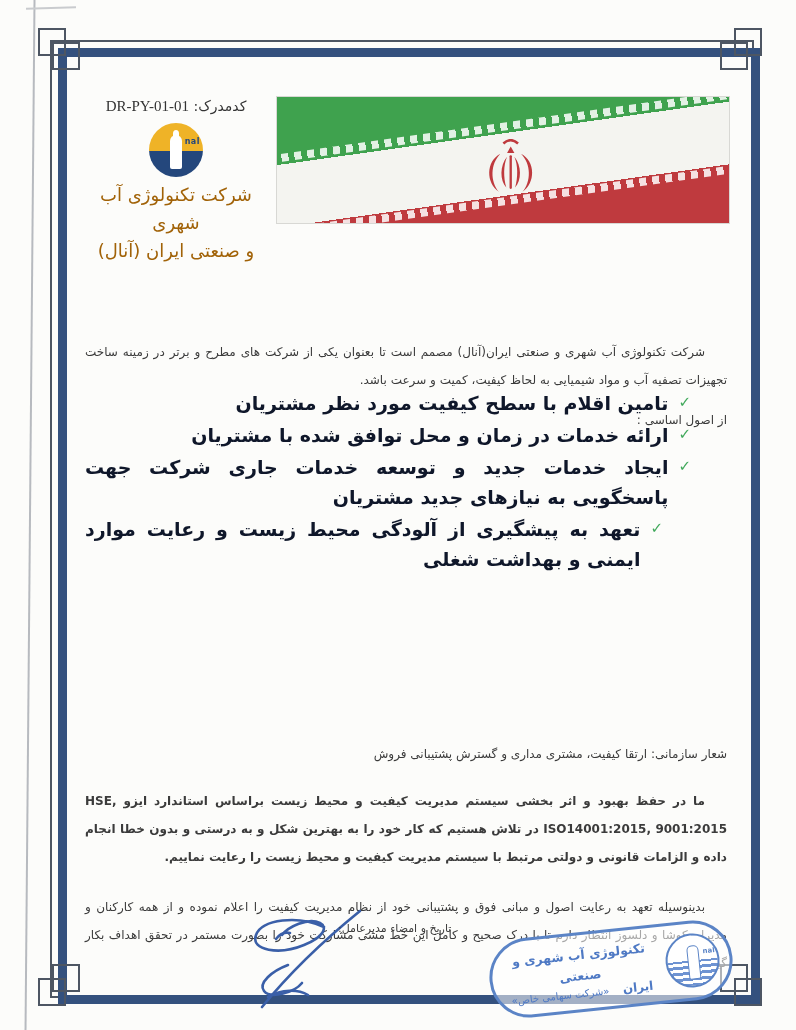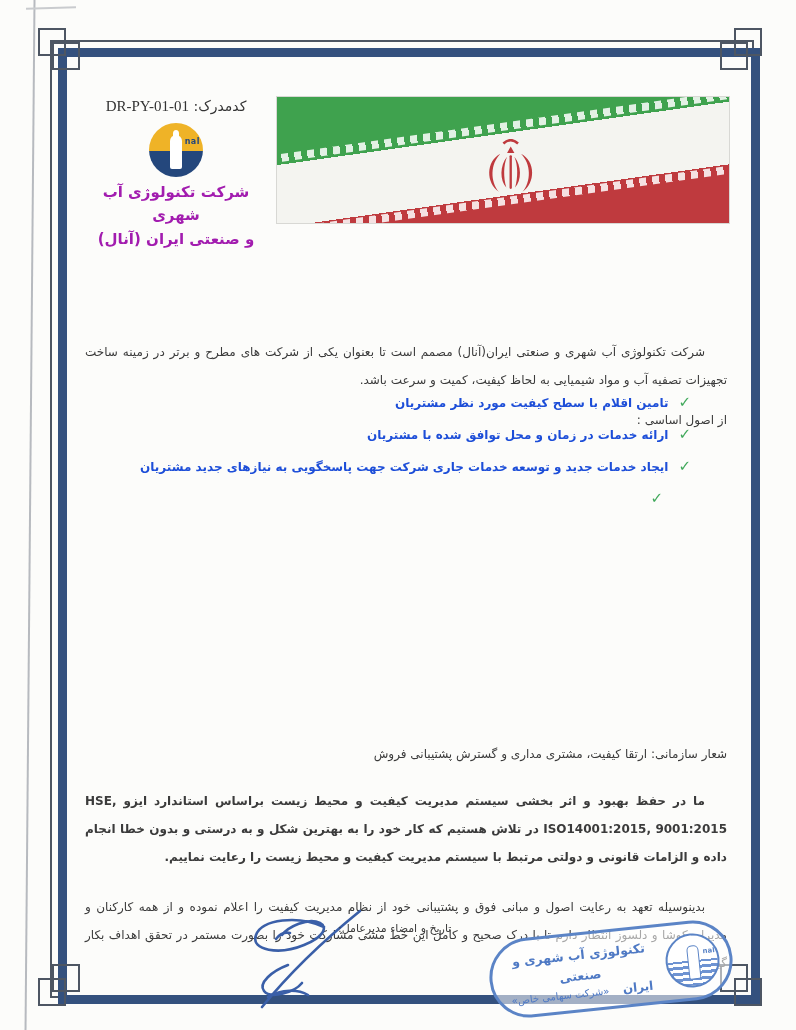--- a/index.html
+++ b/index.html
@@ -33,21 +33,21 @@
   .doc-code{font-size:14px;color:#333;white-space:nowrap;}
   .doc-code .latin{font-family:"Liberation Serif","DejaVu Serif",serif;font-size:15px;}
   .logo{position:relative;width:54px;height:54px;border-radius:50%;margin:8px auto 4px auto;
     background:linear-gradient(#efb327 0 52%,#24477c 52% 100%);overflow:hidden;}
   .logo .tower{position:absolute;left:21px;top:12px;width:12px;height:34px;background:#fff;
     border-radius:6px 6px 2px 2px;}
   .logo .tower:before{content:"";position:absolute;left:3px;top:-5px;width:6px;height:7px;
     background:#fff;border-radius:50% 50% 0 0;}
   .logo .logo-word{position:absolute;right:3px;top:14px;font-size:8px;font-weight:bold;
     color:#24477c;letter-spacing:.5px;}
-  .company-name{font-size:15px;font-weight:bold;color:#a21caf;line-height:1.55;}
+  .company-name{font-size:18px;font-weight:normal;color:#a16207;line-height:1.55;}
 
   
   .flag{position:absolute;left:277px;top:97px;width:452px;height:126px;overflow:hidden;
     box-shadow:0 0 0 1px #d8d8d4;}
   .flag-inner{position:absolute;left:-10%;top:-32%;width:120%;height:164%;
     transform:rotate(-8deg);
     background:linear-gradient(#3fa24e 0 37%,#f4f4f0 37% 67%,#bf3a3e 67% 100%);}
   .takbir{position:absolute;left:0;width:100%;height:8px;opacity:.85;
     background:repeating-linear-gradient(90deg,#fff 0 7px,rgba(255,255,255,0) 7px 13px);}
   .takbir.top-strip{top:calc(37% - 10px);}
@@ -57,21 +57,21 @@
     line-height:28px;text-align:justify;color:#3b3b3b;margin-top:46px;}
   .doc-title{position:absolute;left:0;top:240px;width:100%;text-align:center;direction:rtl;
     font-size:21px;color:#4a4a4a;letter-spacing:1px;}
   .intro{top:292px;text-indent:22px;}
   .principles-label{top:360px;text-align:right;}
   .bullets{position:absolute;left:85px;top:388px;width:642px;direction:rtl;}
   .bullet{display:flex;gap:10px;align-items:flex-start;margin-bottom:2px;
     padding-right:36px;}
   .bullet.indent-more{padding-right:64px;}
   .bullet .check{color:#3fa85a;font-size:15px;font-weight:bold;line-height:28px;flex:0 0 auto;}
-  .bullet .btext{color:#1d4ed8;font-weight:bold;font-size:12px;line-height:30px;
+  .bullet .btext{color:#0f172a;font-weight:bold;font-size:19px;line-height:30px;
     text-align:justify;}
   .vision{top:543px;text-align:right;}
   .mission{top:596px;}
   .slogan{top:694px;text-align:right;}
   .iso{top:741px;text-indent:22px;font-weight:bold;}
   .commit{top:847px;text-indent:22px;}
 
   
   .signature{position:absolute;left:228px;top:905px;width:150px;height:110px;}
   .signature-label{position:absolute;left:338px;top:922px;width:160px;direction:rtl;
@@ -165,20 +165,21 @@
     <div class="bullet">
       <span class="check">✓</span>
       <span class="btext">ارائه خدمات در زمان و محل توافق شده با مشتریان</span>
     </div>
     <div class="bullet">
       <span class="check">✓</span>
       <span class="btext">ایجاد خدمات جدید و توسعه خدمات جاری شرکت جهت پاسخگویی به نیازهای جدید مشتریان</span>
     </div>
     <div class="bullet indent-more">
       <span class="check">✓</span>
+      <span class="btext">تعهد به پیشگیری از آلودگی محیط زیست و رعایت موارد ایمنی و بهداشت شغلی</span>
     </div>
   </div>
 
   <div class="para slogan">شعار سازمانی: ارتقا کیفیت، مشتری مداری و گسترش پشتیبانی فروش</div>
 
   <div class="para iso">ما در حفظ بهبود و اثر بخشی سیستم مدیریت کیفیت و محیط زیست براساس استاندارد ایزو HSE, ISO14001:2015, 9001:2015 در تلاش هستیم که کار خود را به بهترین شکل و به درستی و بدون خطا انجام داده و الزامات قانونی و دولتی مرتبط با سیستم مدیریت کیفیت و محیط زیست را رعایت نماییم.</div>
   <div class="para commit">بدینوسیله تعهد به رعایت اصول و مبانی فوق و پشتیبانی خود از نظام مدیریت کیفیت را اعلام نموده و از همه کارکنان و مدیران کوشا و دلسوز انتظار دارم تا با درک صحیح و کامل این خط مشی مشارکت خود را بصورت مستمر در تحقق اهداف بکار گیرند.</div>
 
   <svg class="signature" viewBox="0 0 150 110">
     <g stroke="#3a5fa8" stroke-width="2.6" fill="none" stroke-linecap="round">

